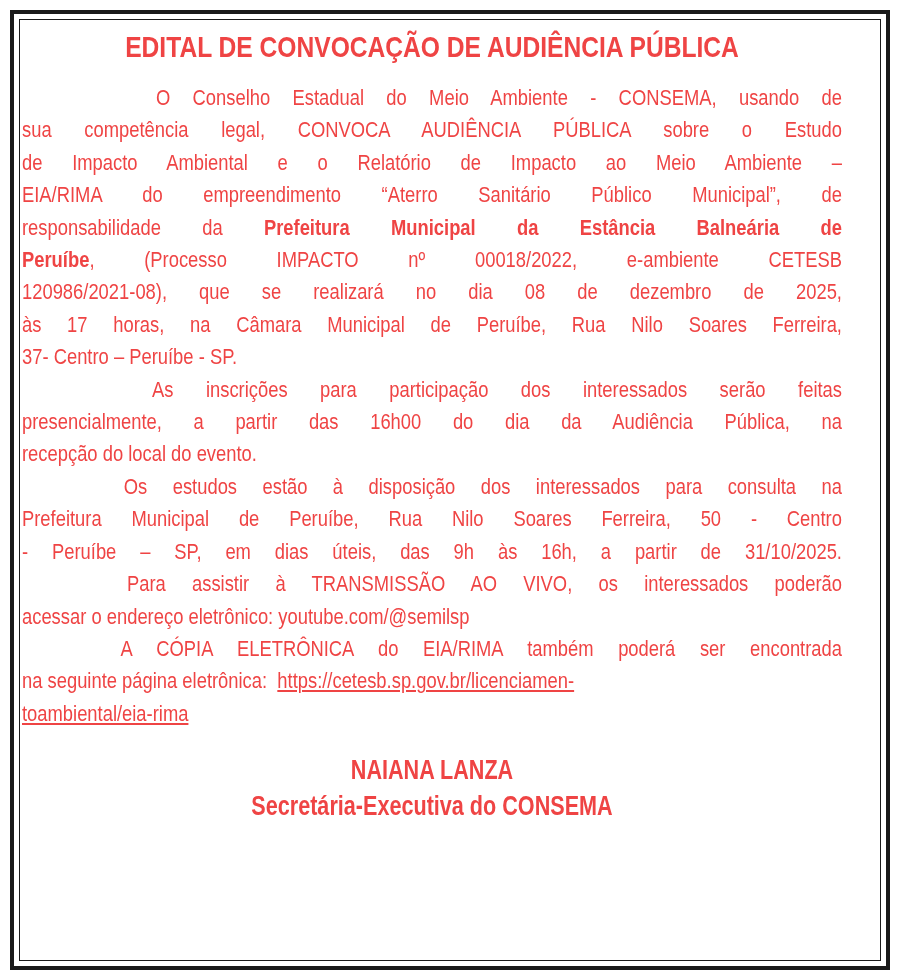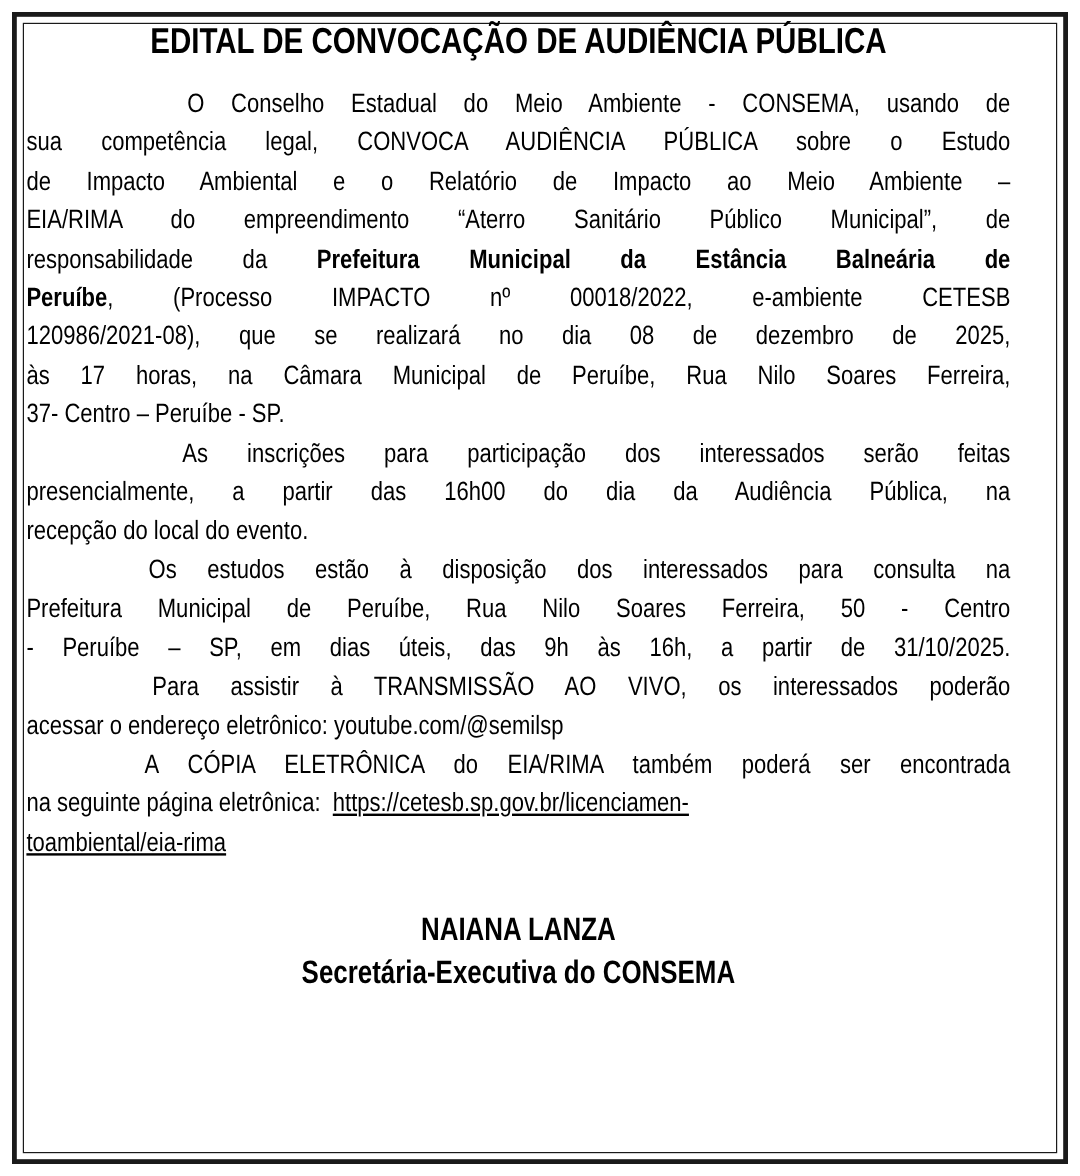--- a/index.html
+++ b/index.html
@@ -1,30 +1,30 @@
 <!DOCTYPE html>
 <html><head>
 <meta charset="utf-8">
 <style>
   html, body { margin:0; padding:0; background:#ffffff; }
   body { width:900px; height:980px; position:relative; overflow:hidden; }
   .outer { position:absolute; left:10px; top:10px; width:872px; height:952px; border:4px solid #1a1a1a; }
   .inner { position:absolute; left:5px; top:5px; right:5px; bottom:5px; border:1.5px solid #1a1a1a; }
-  .content { position:absolute; left:22px; top:20px; width:820px; color:#000000;
+  .content { position:absolute; left:22px; top:32px; width:820px; color:#ef4444;
     font-family:"Liberation Sans", sans-serif; }
   .title { text-align:center; font-weight:bold; font-size:30px; line-height:30px;
     transform:scaleX(0.82); transform-origin:center; white-space:nowrap; margin-bottom:20px; }
   .body-text { font-size:22px; line-height:32.4px; }
   .line { display:block; white-space:nowrap; transform:scaleX(0.835); transform-origin:left center; width:980px; }
   .just { text-align:justify; text-align-last:justify; width:982px; }
   .b { font-weight:bold; }
   .u { text-decoration:underline; }
   .sig { text-align:center; font-weight:bold; font-size:27px; line-height:36px; white-space:nowrap;
     transform:scaleX(0.8); transform-origin:center; }
-  .sig-block { margin-top:38px; }
+  .sig-block { margin-top:22px; }
 </style>
 </head>
 <body>
 
 <div class="outer">
   <div class="inner"></div>
 </div>
 
 <div class="content">
   <div class="title">EDITAL DE CONVOCAÇÃO DE AUDIÊNCIA PÚBLICA</div>

